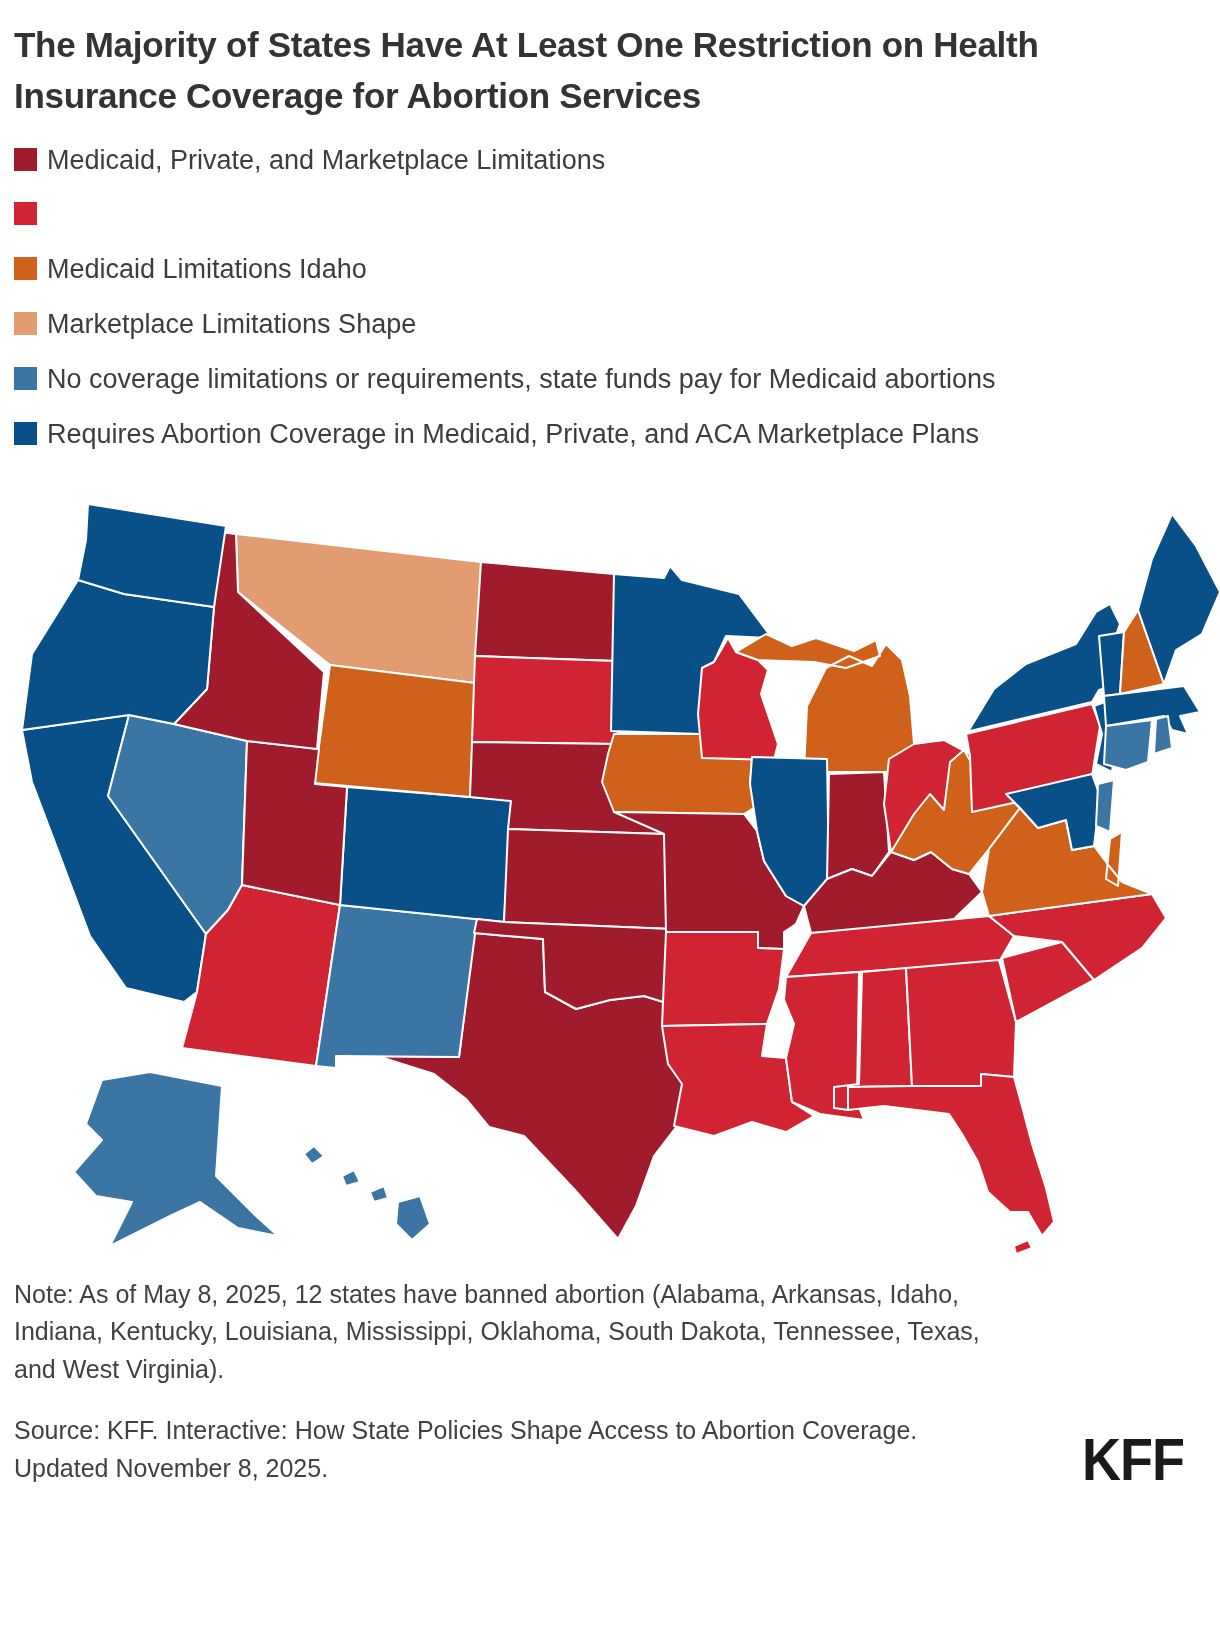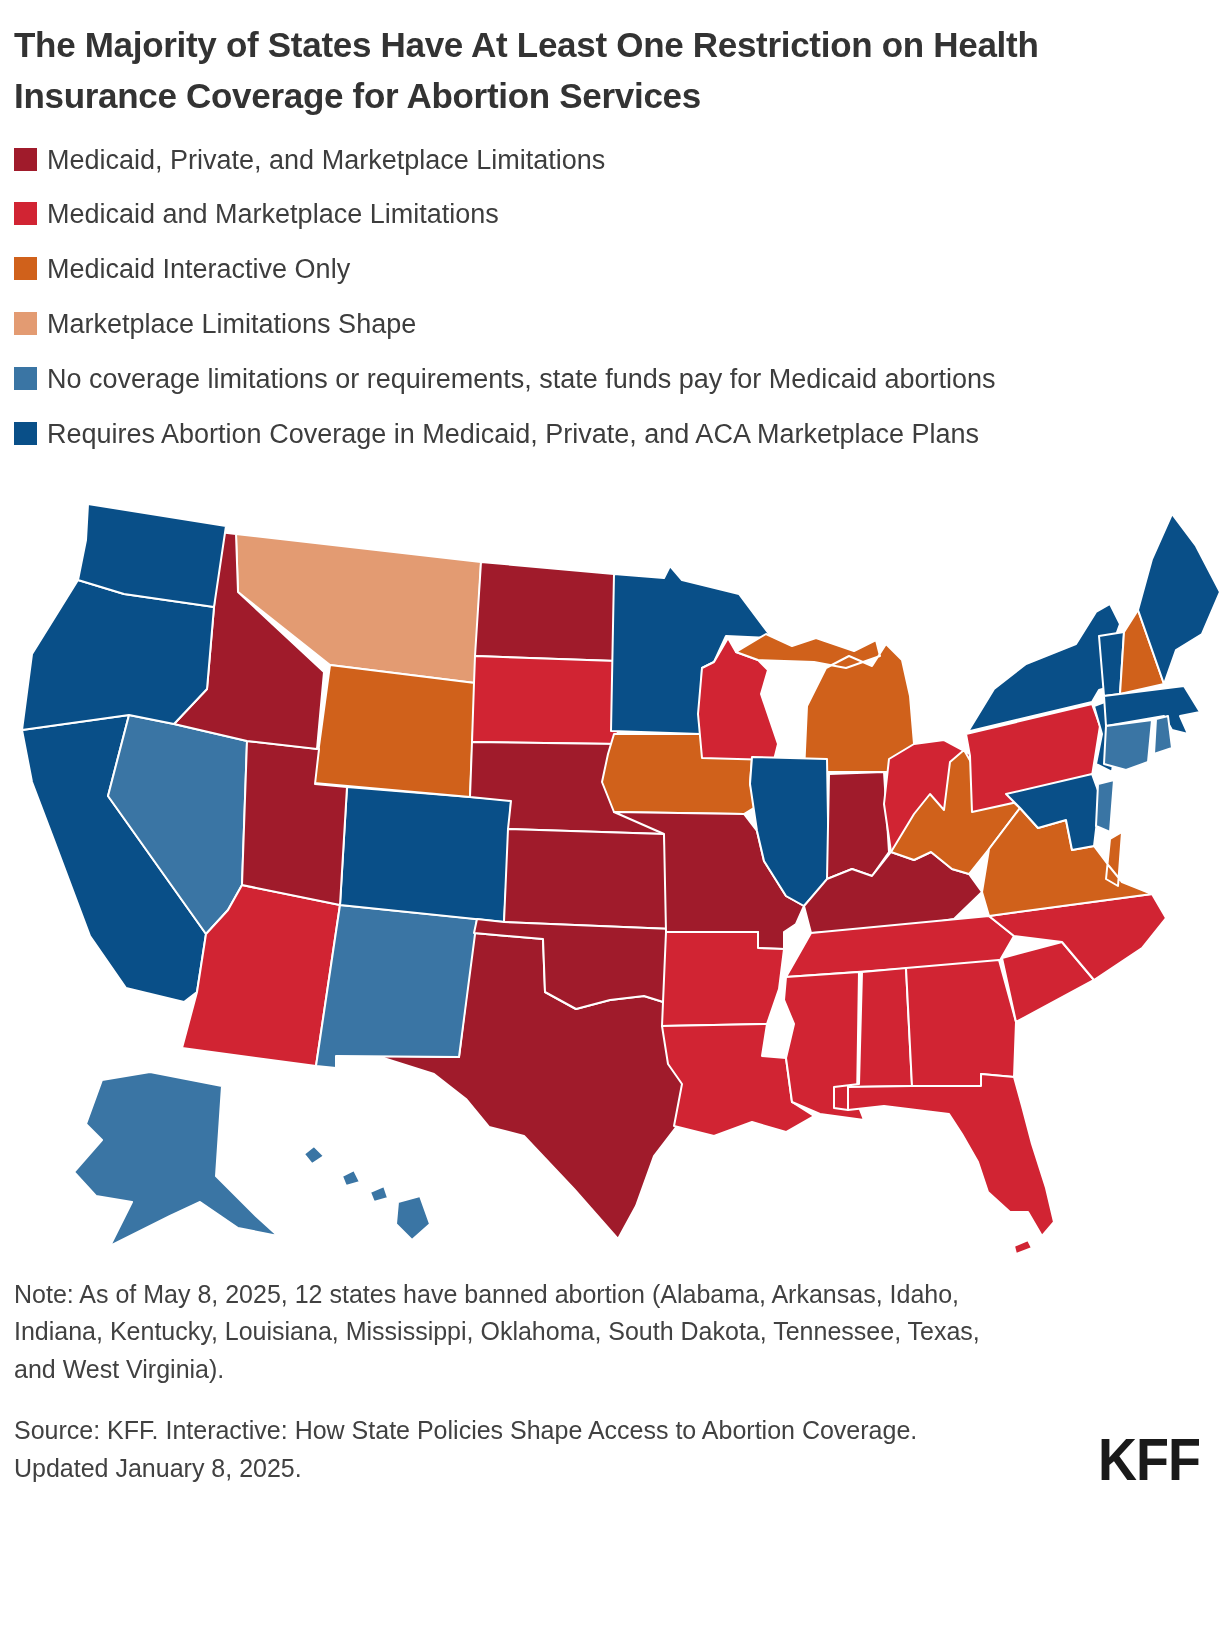--- a/index.html
+++ b/index.html
@@ -1,21 +1,21 @@
 <!DOCTYPE html>
 <html><head>
 <meta charset="utf-8">
 <style>
   html,body{margin:0;padding:0;background:#ffffff;}
   body{
     width:1220px;height:1638px;position:relative;overflow:hidden;
     font-family:"Liberation Sans","DejaVu Sans",sans-serif;
     -webkit-font-smoothing:antialiased;
   }
-  .page{padding:14px 16px 0 14px;}
+  .page{padding:14px 32px 0 14px;}
   h1.title{
     margin:6px 0 18px 0;
     font-size:35px;line-height:1.45;font-weight:700;
     color:#333333;letter-spacing:-0.3px;max-width:1175px;
   }
   .legend{margin:10px 0 16px 0;max-width:1140px;}
   .legend-item{
     font-size:27px;line-height:1.55;color:#3d3d3d;
     margin:0 0 13px 0;
   }
@@ -38,22 +38,22 @@
 </style>
 </head>
 <body>
 
 <div class="page">
 
   <h1 class="title">The Majority of States Have At Least One Restriction on Health Insurance Coverage for Abortion Services</h1>
 
   <div class="legend" id="legend">
       <div class="legend-item"><span class="swatch" style="background: rgb(160, 27, 43);"></span><span>Medicaid, Private, and Marketplace Limitations</span></div>
-      <div class="legend-item"><span class="swatch" style="background: rgb(209, 36, 51);"></span><span>Medicaid and Marketplace Limitations</span></div>
-      <div class="legend-item"><span class="swatch" style="background: rgb(208, 97, 27);"></span><span>Medicaid Interactive Only</span></div>
+      <div class="legend-item"><span class="swatch" style="background: rgb(209, 36, 51);"></span></div>
+      <div class="legend-item"><span class="swatch" style="background: rgb(208, 97, 27);"></span><span>Medicaid Limitations Idaho</span></div>
       <div class="legend-item"><span class="swatch" style="background: rgb(227, 155, 114);"></span><span>Marketplace Limitations Shape</span></div>
       <div class="legend-item"><span class="swatch" style="background: rgb(58, 117, 164);"></span><span>No coverage limitations or requirements, state funds pay for Medicaid abortions</span></div>
       <div class="legend-item"><span class="swatch" style="background: rgb(9, 79, 136);"></span><span>Requires Abortion Coverage in Medicaid, Private, and ACA Marketplace Plans</span></div>
     </div>
 
   <div class="map-wrap">
     <svg id="usmap" width="1220" height="782" viewBox="0 528 1220 782">
         <path d="M460,989 L529,995 L531,1048 L562,1065 L596,1056 L630,1052 L662,1062 L668,1100 L676,1165 L640,1212 L622,1262 L604,1295 L560,1245 L510,1192 L475,1183 L452,1155 L420,1130 L363,1112 L445,1113 Z" fill="#A01B2B">
           <title>Texas — Medicaid, Private, and Marketplace Limitations</title>
         </path>
@@ -205,17 +205,17 @@
           <title>Hawaii — No coverage limitations or requirements, state funds pay for Medicaid abortions</title>
         </path>
       </svg>
   </div>
 
   <div class="notes">
     <p>Note: As of May 8, 2025, 12 states have banned abortion (Alabama, Arkansas, Idaho, Indiana, Kentucky, Louisiana, Mississippi, Oklahoma, South Dakota, Tennessee, Texas, and West Virginia).</p>
   </div>
 
   <div class="footer">
-    <p class="source">Source: KFF. Interactive: How State Policies Shape Access to Abortion Coverage. Updated January 8, 2025.</p>
+    <p class="source">Source: KFF. Interactive: How State Policies Shape Access to Abortion Coverage. Updated November 8, 2025.</p>
     <div class="kff-logo">KFF</div>
   </div>
 
 </div>
 
 </body></html>

